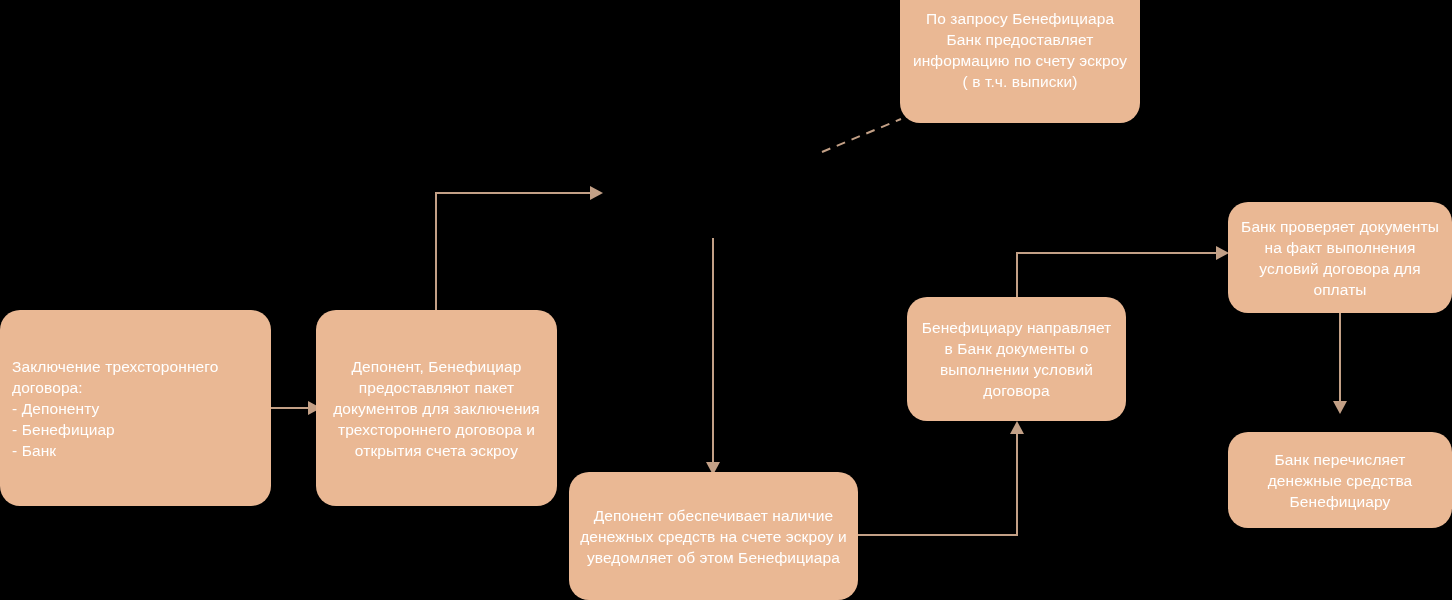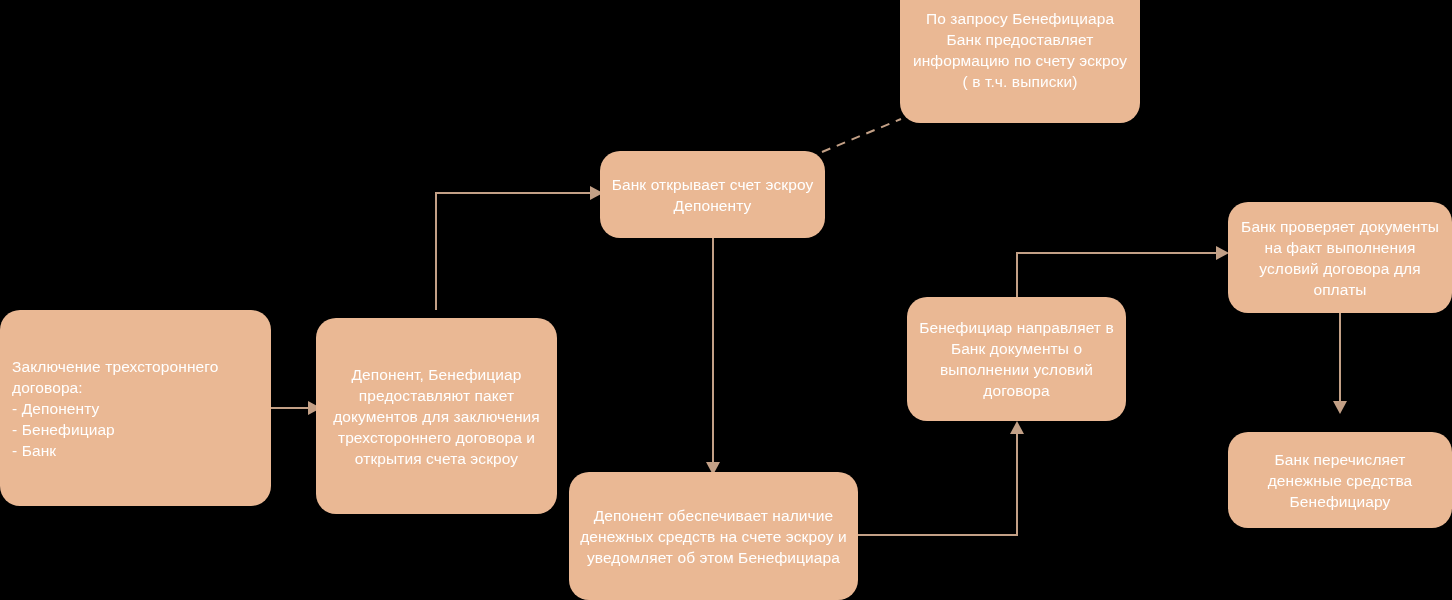--- a/index.html
+++ b/index.html
@@ -99,27 +99,26 @@
       <path class="edge-line" d="M1340,313 L1340,401"></path>
       <polygon class="edge-head" points="1333,401 1347,401 1340,414"></polygon>
     </g>
   </svg>
 
   <div class="node left-align" style="left:0px; top:310px; width:271px; height:196px; padding-left:12px;">Заключение трехстороннего договора:
 - Депоненту
 - Бенефициар
 - Банк</div>
 
-  <div class="node" style="left:316px; top:318px; width:241px; height:196px;">Депонент, Бенефициар предоставляют пакет документов для заключения трехстороннего договора и открытия счета эскроу</div>
+  <div class="node" style="left:316px; top:310px; width:241px; height:196px;">Депонент, Бенефициар предоставляют пакет документов для заключения трехстороннего договора и открытия счета эскроу</div>
 
-  <div class="node" style="left:600px; top:151px; width:225px; height:87px;">Банк открывает счет эскроу Депоненту</div>
 
   <div class="node" style="left:900px; top:-24px; width:240px; height:147px;">По запросу Бенефициара Банк предоставляет информацию по счету эскроу ( в т.ч. выписки)</div>
 
   <div class="node" style="left:569px; top:472px; width:289px; height:128px;">Депонент обеспечивает наличие денежных средств на счете эскроу и уведомляет об этом Бенефициара</div>
 
-  <div class="node" style="left:907px; top:297px; width:219px; height:124px;">Бенефициар направляет в Банк документы о выполнении условий договора</div>
+  <div class="node" style="left:907px; top:297px; width:219px; height:124px;">Бенефициару направляет в Банк документы о выполнении условий договора</div>
 
   <div class="node" style="left:1228px; top:202px; width:224px; height:111px;text-align:center;">Банк проверяет документы на факт выполнения условий договора для оплаты</div>
 
   <div class="node" style="left:1228px; top:432px; width:224px; height:96px;">Банк перечисляет денежные средства Бенефициару</div>
 
 </div>
 
 </body></html>

